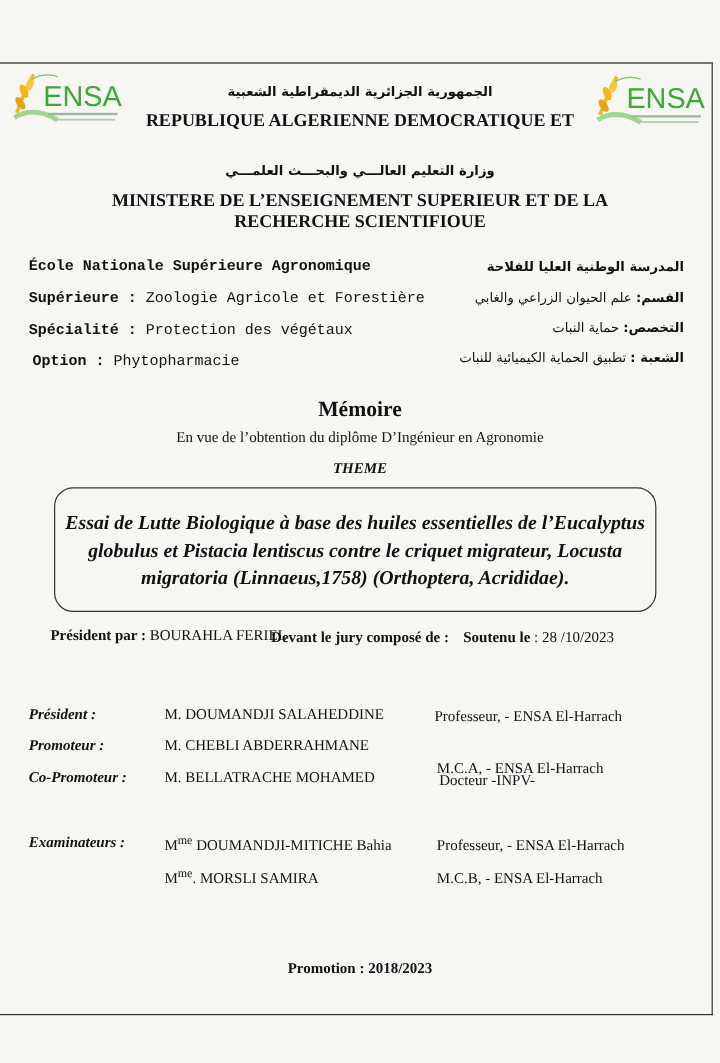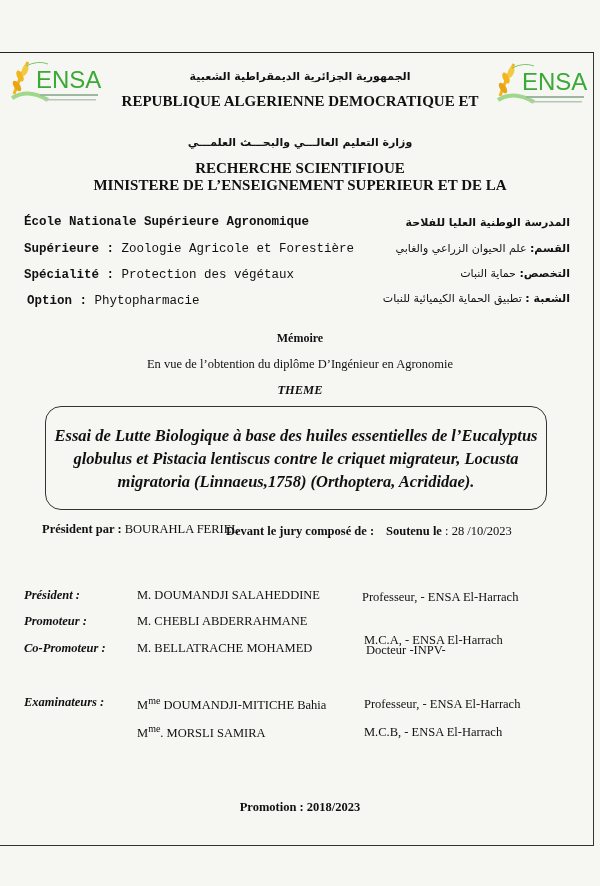--- a/index.html
+++ b/index.html
@@ -65,22 +65,22 @@
     <rect x="36" y="41" width="52" height="1.5" fill="#b5c7b6"></rect>
   </svg>
 </div>
 
 <div class="abs center ar" style="top:70px;">الجمهورية الجزائرية الديمقراطية الشعبية</div>
 <div class="abs center hdr" style="top:93px;">
   <div>REPUBLIQUE ALGERIENNE DEMOCRATIQUE ET</div>
 </div>
 <div class="abs center ar" style="top:136px;">وزارة التعليم العالـــي والبحـــث العلمـــي</div>
 <div class="abs center hdr" style="top:160px;">
+  <div>MINISTERE DE L’ENSEIGNEMENT SUPERIEUR ET DE LA</div>
   <div>RECHERCHE SCIENTIFIOUE</div>
-  <div>MINISTERE DE L’ENSEIGNEMENT SUPERIEUR ET DE LA</div>
 </div>
 
 <div class="abs info lbl" style="top:215px;">École Nationale Supérieure Agronomique</div>
 <div class="abs info" style="top:242px;">
   <span class="lbl">Supérieure :</span><span> Zoologie Agricole et Forestière</span>
 </div>
 <div class="abs info" style="top:268px;">
   <span class="lbl">Spécialité :</span><span> Protection des végétaux</span>
 </div>
 <div class="abs info" style="top:294px; left:27px;">
@@ -91,21 +91,21 @@
 <div class="abs info-ar" style="top:242px;">
   <span style="font-weight:bold;">القسم:</span><span> علم الحيوان الزراعي والغابي</span>
 </div>
 <div class="abs info-ar" style="top:267px;">
   <span style="font-weight:bold;">التخصص:</span><span> حماية النبات</span>
 </div>
 <div class="abs info-ar" style="top:292px;">
   <span style="font-weight:bold;">الشعبة :</span><span> تطبيق الحماية الكيميائية للنبات</span>
 </div>
 
-<div class="abs center lbl" style="top:331px; font-size:12px;">Mémoire</div>
+<div class="abs center lbl" style="top:331px; font-size:18px;">Mémoire</div>
 <div class="abs center" style="top:357px; font-size:12.5px;">En vue de l’obtention du diplôme D’Ingénieur en Agronomie</div>
 <div class="abs center" style="top:383px; font-size:12.5px; font-weight:bold; font-style:italic;">THEME</div>
 
 <div class="theme-box">
   <div class="theme-text">Essai de Lutte Biologique à base des huiles essentielles de l’Eucalyptus globulus et Pistacia lentiscus contre le criquet migrateur, Locusta migratoria (Linnaeus,1758) (Orthoptera, Acrididae).</div>
 </div>
 
 <div class="abs" style="top:522px; left:42px; font-size:12.5px;">
   <span class="lbl">Président par :</span><span> BOURAHLA FERIEL</span>
 </div>

